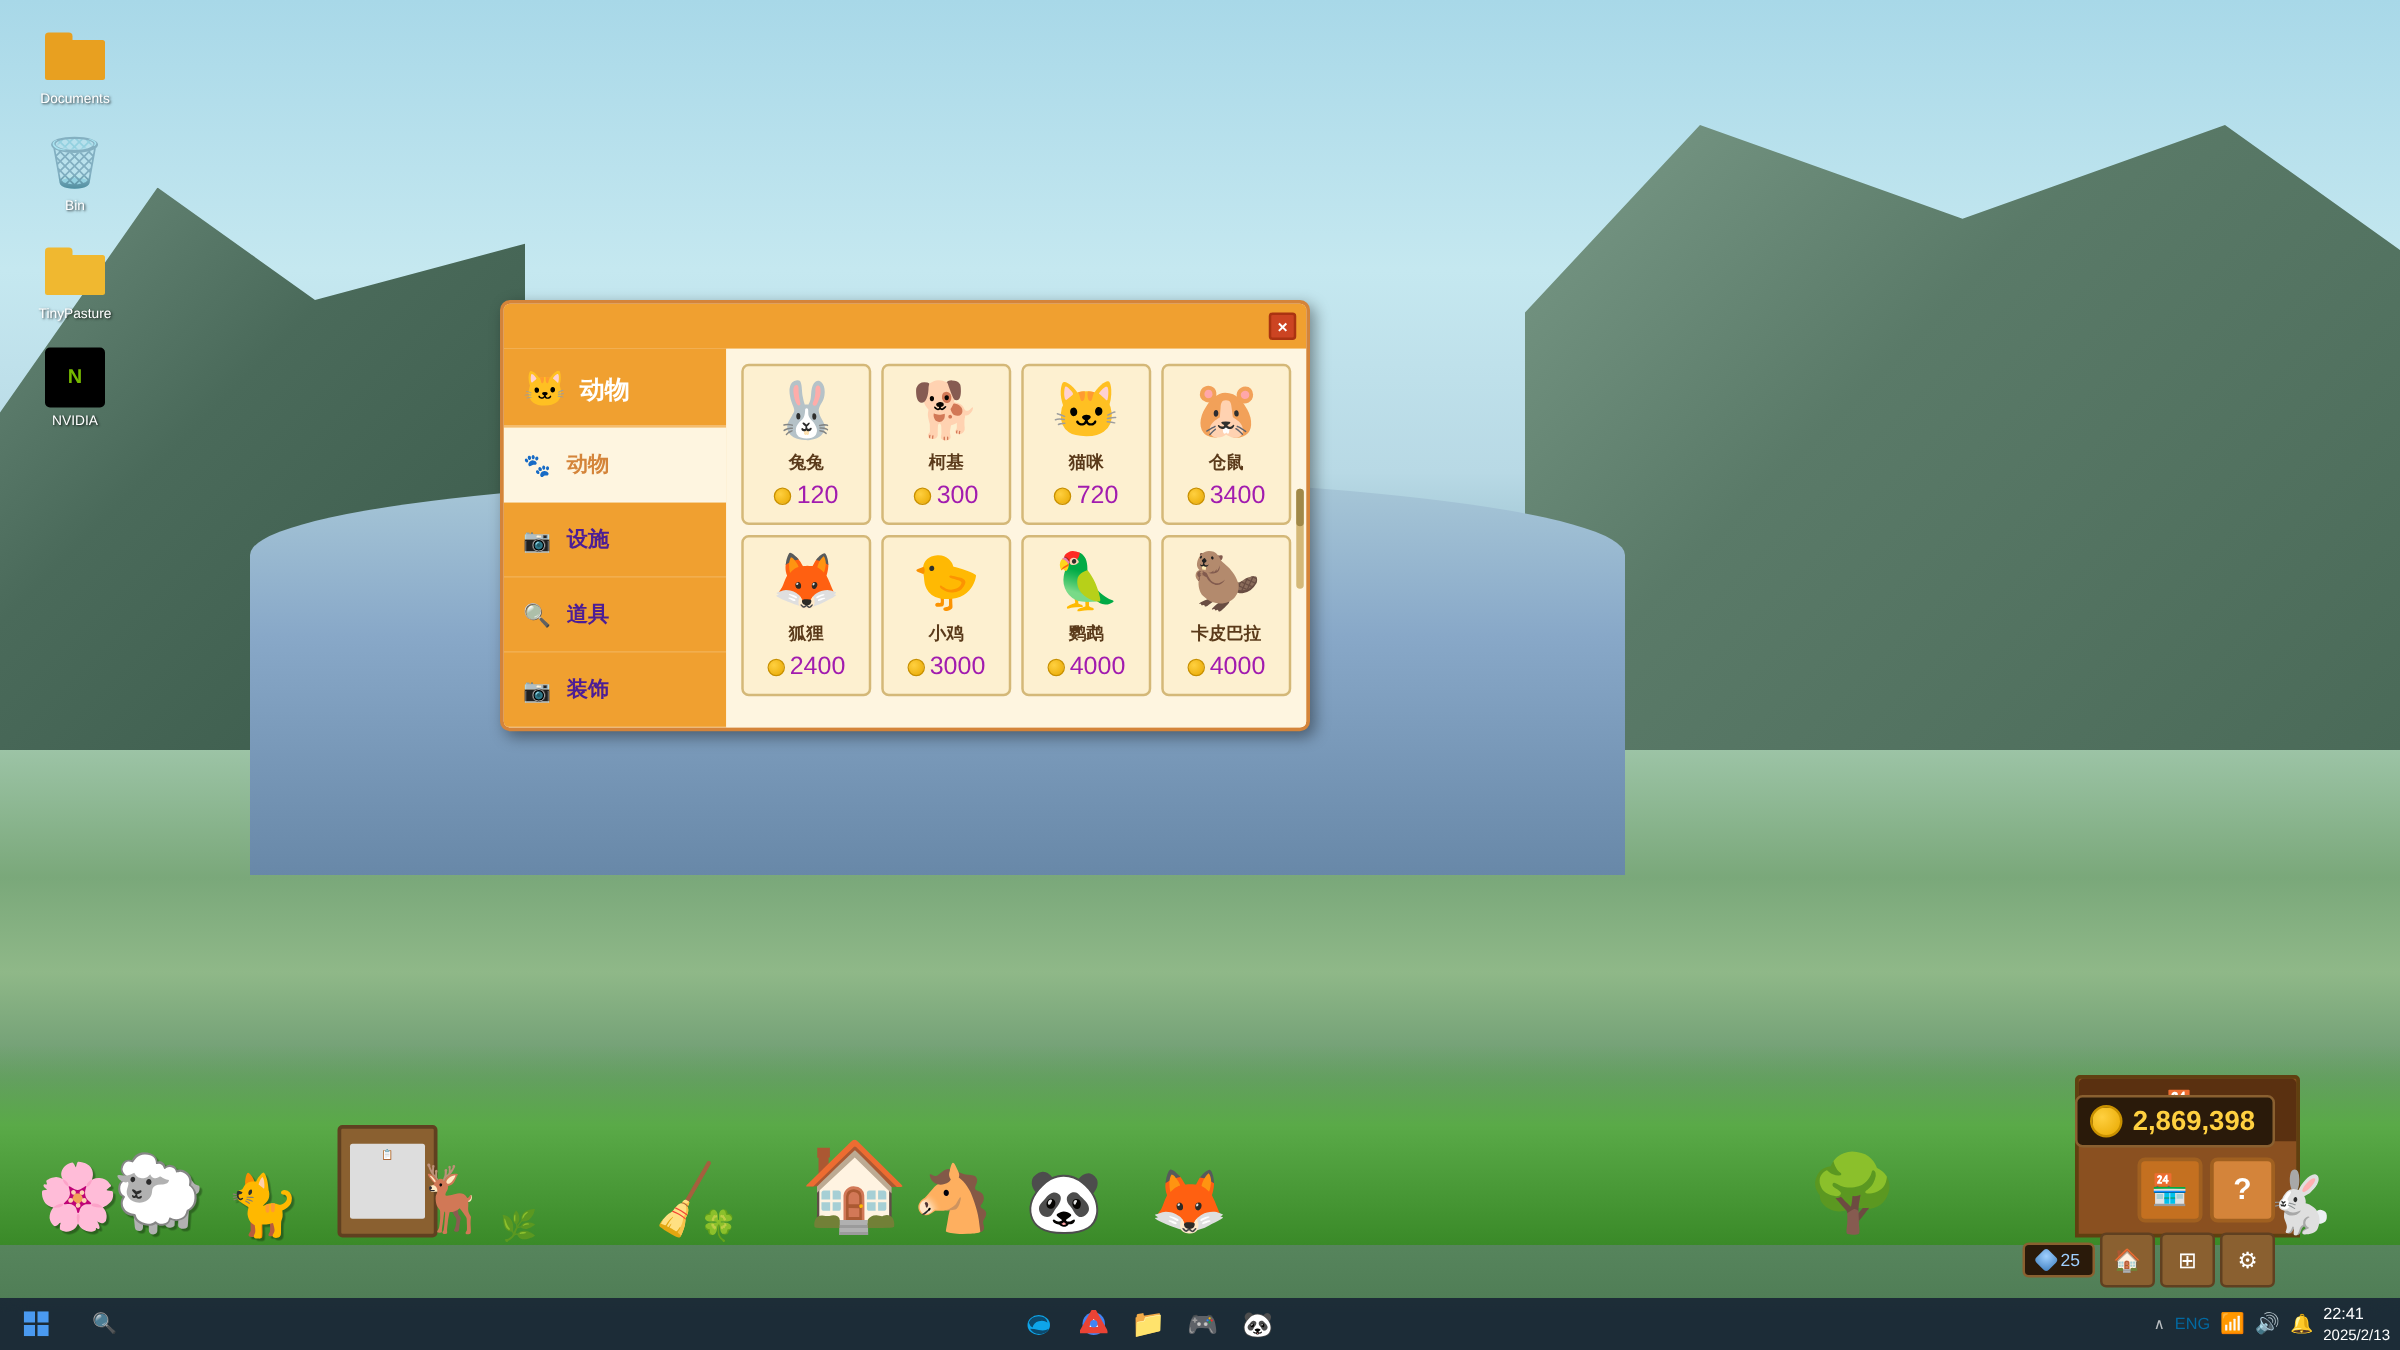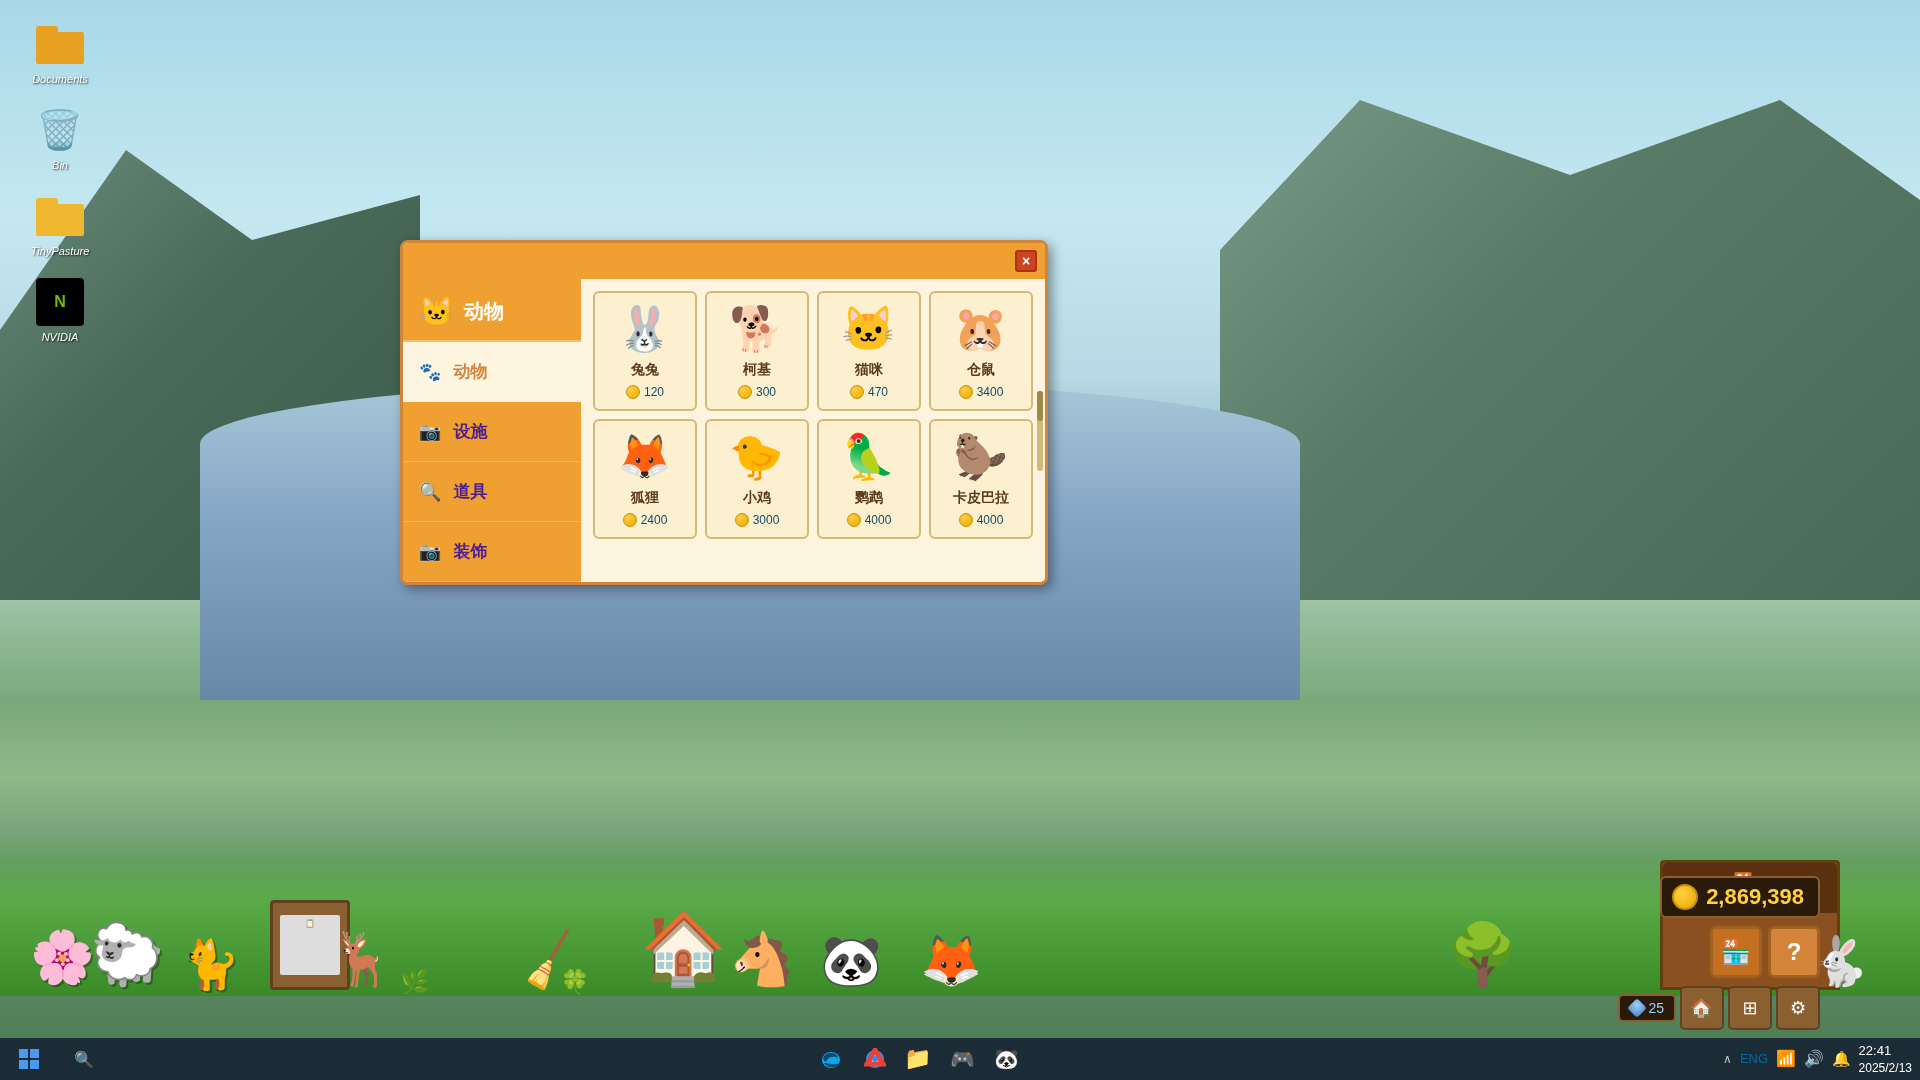--- a/index.html
+++ b/index.html
@@ -89,21 +89,20 @@
       font-size: 36px;
     }
 
     .icon-label {
       color: white;
       font-size: 11px;
       text-align: right;
       text-shadow: 1px 1px 2px rgba(0,0,0,0.8);
       padding: 1px 3px;
       border-radius: 2px;
-      font-style: italic;
     }
 
     
     .folder-icon {
       width: 48px;
       height: 40px;
       position: relative;
     }
     .folder-icon::before {
       content: '';
@@ -319,22 +318,22 @@
     .item-name {
       font-size: 14px;
       color: #5a3a1a;
       font-weight: bold;
     }
 
     .item-price {
       display: flex;
       align-items: center;
       gap: 4px;
-      font-size: 12px;
-      color: #0c4a6e;
+      font-size: 20px;
+      color: #a21caf;
     }
 
     .coin-icon {
       width: 14px;
       height: 14px;
       background: radial-gradient(circle at 35% 35%, #ffd040, #e8a800);
       border-radius: 50%;
       border: 1px solid #c89000;
       flex-shrink: 0;
     }
@@ -659,21 +658,21 @@
             <div class="coin-icon"></div>
             <span>300</span>
           </div>
         </div>
 
         <div class="item-card">
           <div class="item-animal">🐱</div>
           <span class="item-name">猫咪</span>
           <div class="item-price">
             <div class="coin-icon"></div>
-            <span>470</span>
+            <span>720</span>
           </div>
         </div>
 
         <div class="item-card">
           <div class="item-animal">🐹</div>
           <span class="item-name">仓鼠</span>
           <div class="item-price">
             <div class="coin-icon"></div>
             <span>3400</span>
           </div>

